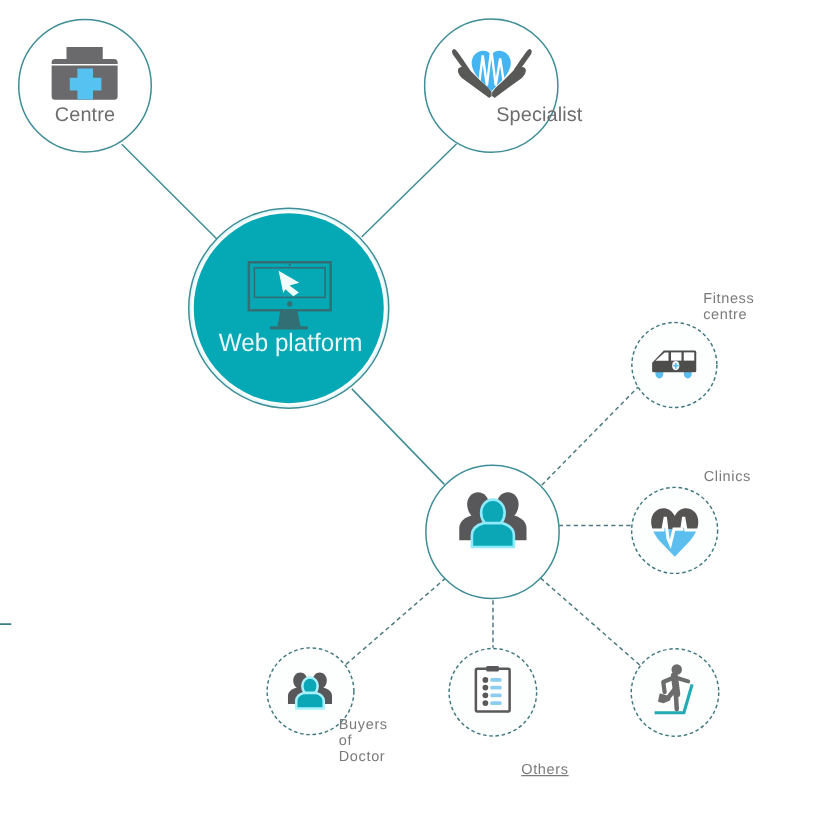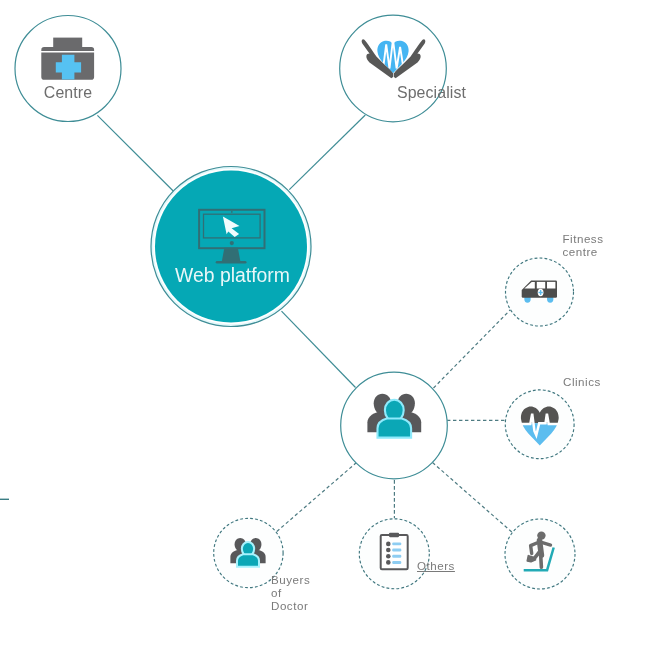--- a/index.html
+++ b/index.html
@@ -166,16 +166,16 @@
       <div>centre</div>
     </div>
   <div class="lbl lbl-small" style="left:563px;top:376px;">
       <div>Clinics</div>
     </div>
   <div class="lbl lbl-small" style="left:271px;top:574px;">
       <div>Buyers</div>
       <div>of</div>
       <div>Doctor</div>
     </div>
-  <div class="lbl lbl-small" style="left:417px;top:560px;text-decoration:underline;">
+  <div class="lbl lbl-small" style="left:417px;top:610px;text-decoration:underline;">
       <div>Others</div>
     </div>
 </div>
 
 </body></html>

